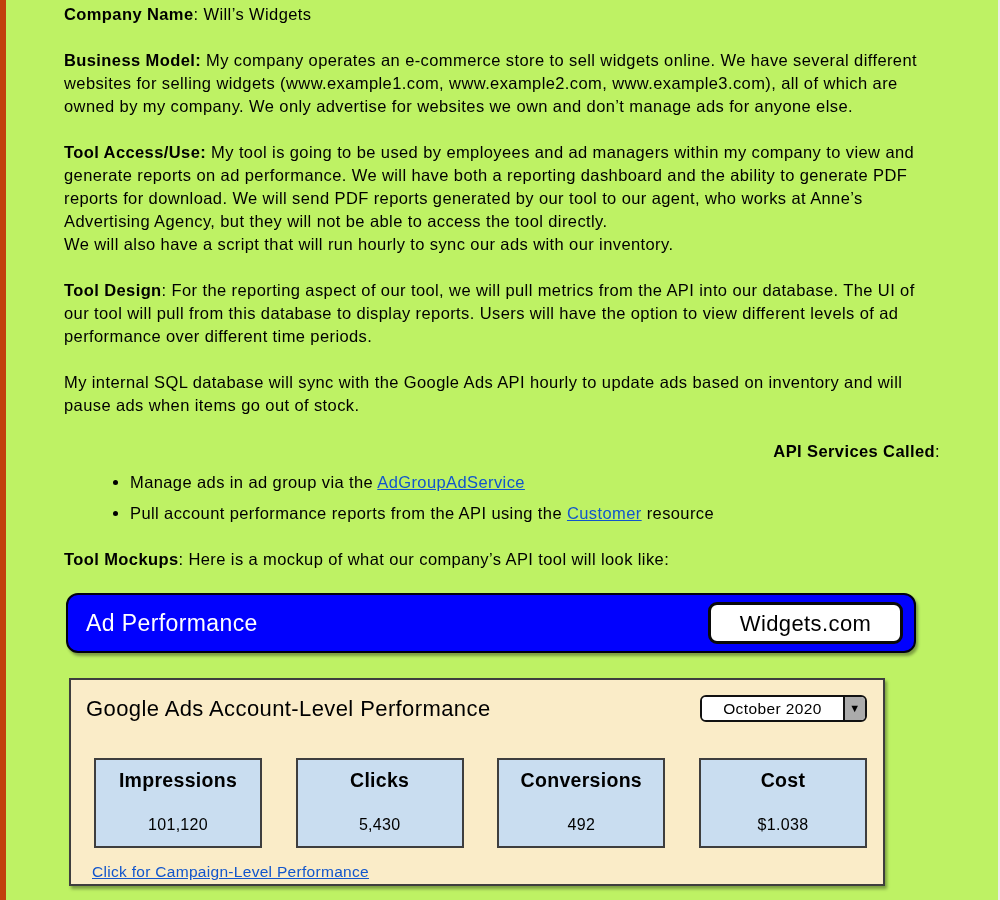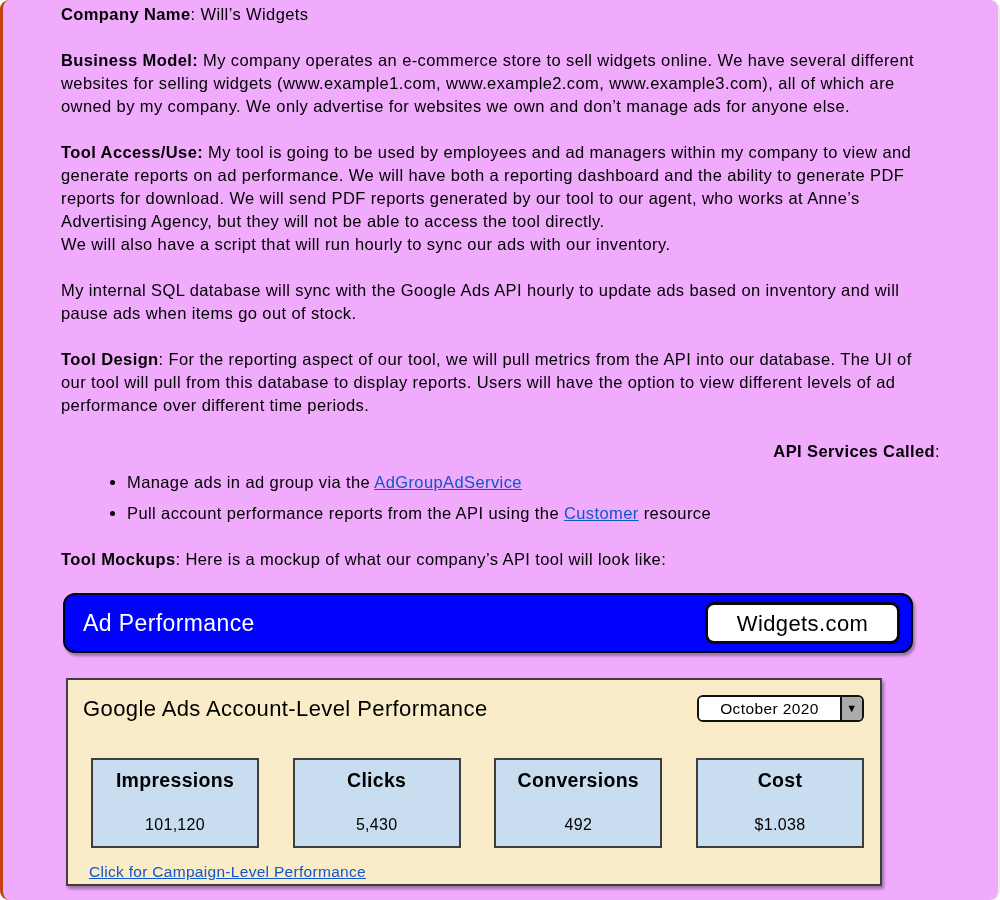--- a/index.html
+++ b/index.html
@@ -3,23 +3,22 @@
 <meta charset="utf-8">
 <style>
   * { box-sizing: border-box; }
   html,body { margin:0; padding:0; }
   body {
     width:1000px; height:900px; background:#ffffff; color:#000;
     font-family:"Liberation Sans", sans-serif; overflow:hidden;
   }
   .page {
     position:relative; width:1000px; height:900px;
-    border-left:3px solid #c2410c; border-right:2px solid #ececec;
-    background:#f0abfc;
-    border-radius:9px;
+    border-left:6px solid #c2410c; border-right:2px solid #ececec;
+    background:#bef264;
   }
   .doc {
     padding:3px 58px 0 58px;
     font-size:16.5px; line-height:23px; letter-spacing:0.4px;
   }
   .doc p { margin:0 0 23px 0; }
   .doc b { font-weight:bold; }
   .doc ul { margin:0 0 23px 0; padding:0 0 0 58px; }
   .doc li { margin:8px; line-height:23px; }
   .doc-link { color:#1155cc; text-decoration:underline; cursor:pointer; }
@@ -82,23 +81,23 @@
 
 <div class="page">
   <div class="doc">
 
     <p><b>Company Name</b><span>: Will’s Widgets</span></p>
 
     <p><b>Business Model:</b><span> My company operates an e-commerce store to sell widgets online. We have several different websites for selling widgets (www.example1.com, www.example2.com, www.example3.com), all of which are owned by my company. We only advertise for websites we own and don’t manage ads for anyone else.</span></p>
 
     <p><b>Tool Access/Use:</b><span> My tool is going to be used by employees and ad managers within my company to view and generate reports on ad performance. We will have both a reporting dashboard and the ability to generate PDF reports for download. We will send PDF reports generated by our tool to our agent, who works at Anne’s Advertising Agency, but they will not be able to access the tool directly.</span><br><span>We will also have a script that will run hourly to sync our ads with our inventory.</span></p>
 
+    <p><b>Tool Design</b><span>: For the reporting aspect of our tool, we will pull metrics from the API into our database. The UI of our tool will pull from this database to display reports. Users will have the option to view different levels of ad performance over different time periods.</span></p>
+
     <p><span>My internal SQL database will sync with the Google Ads API hourly to update ads based on inventory and will pause ads when items go out of stock.</span></p>
-
-    <p><b>Tool Design</b><span>: For the reporting aspect of our tool, we will pull metrics from the API into our database. The UI of our tool will pull from this database to display reports. Users will have the option to view different levels of ad performance over different time periods.</span></p>
 
     <p style="margin-bottom:4px;text-align:right;"><b>API Services Called</b><span>:</span></p>
     <ul>
       <li><span>Manage ads in ad group via the </span><a class="doc-link">AdGroupAdService</a><span></span></li>
       <li><span>Pull account performance reports from the API using the </span><a class="doc-link">Customer</a><span> resource</span></li>
     </ul>
 
     <p style="margin-bottom:0;"><b>Tool Mockups</b><span>: Here is a mockup of what our company’s API tool will look like:</span></p>
 
     <div class="mock-header">

